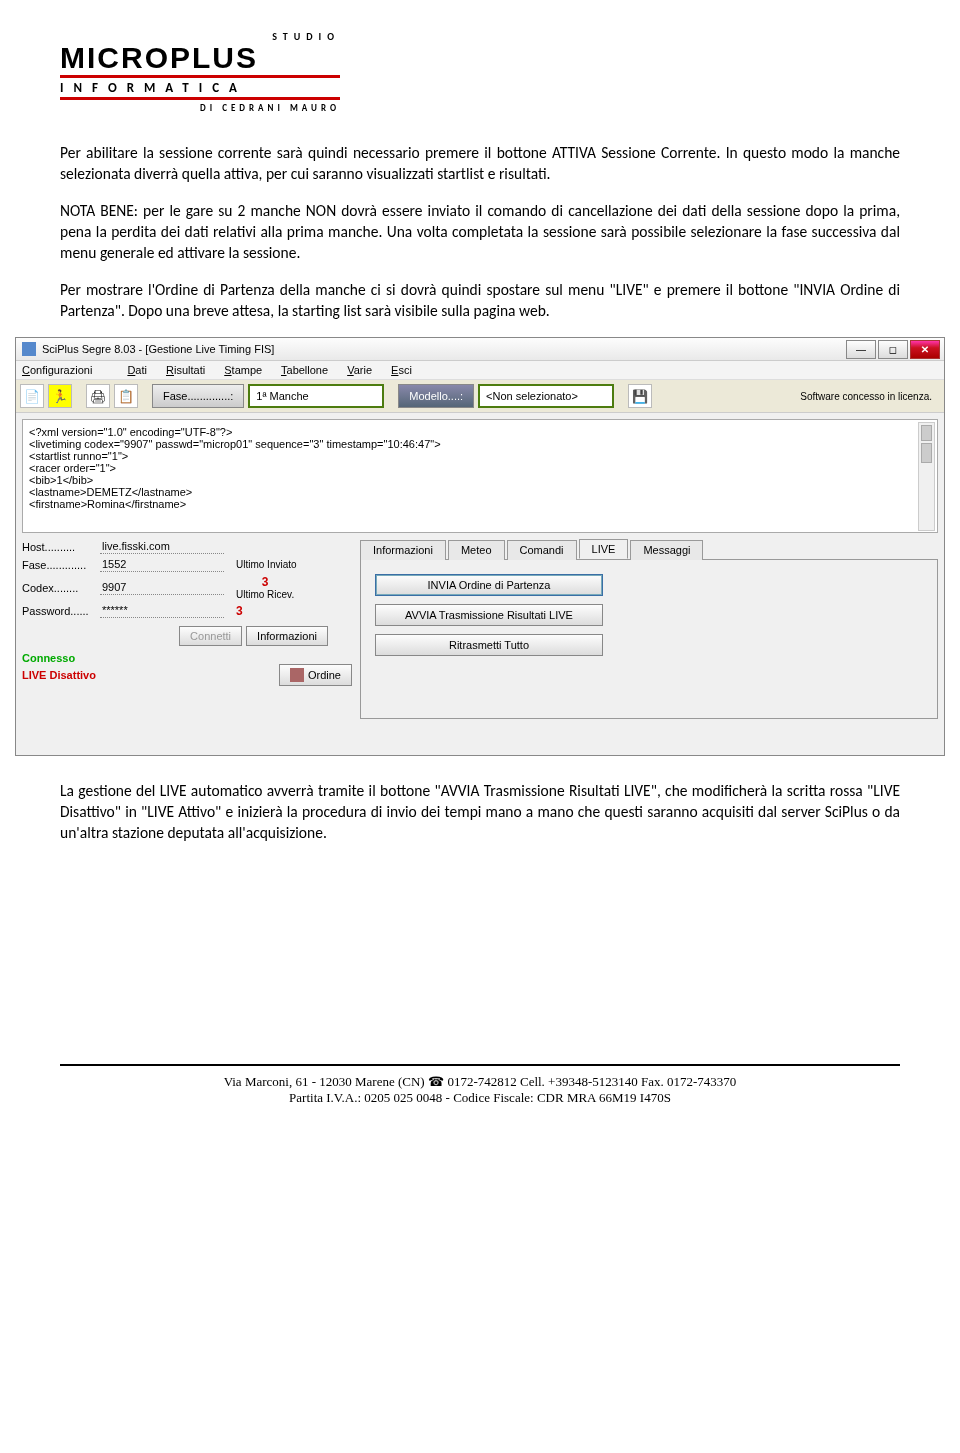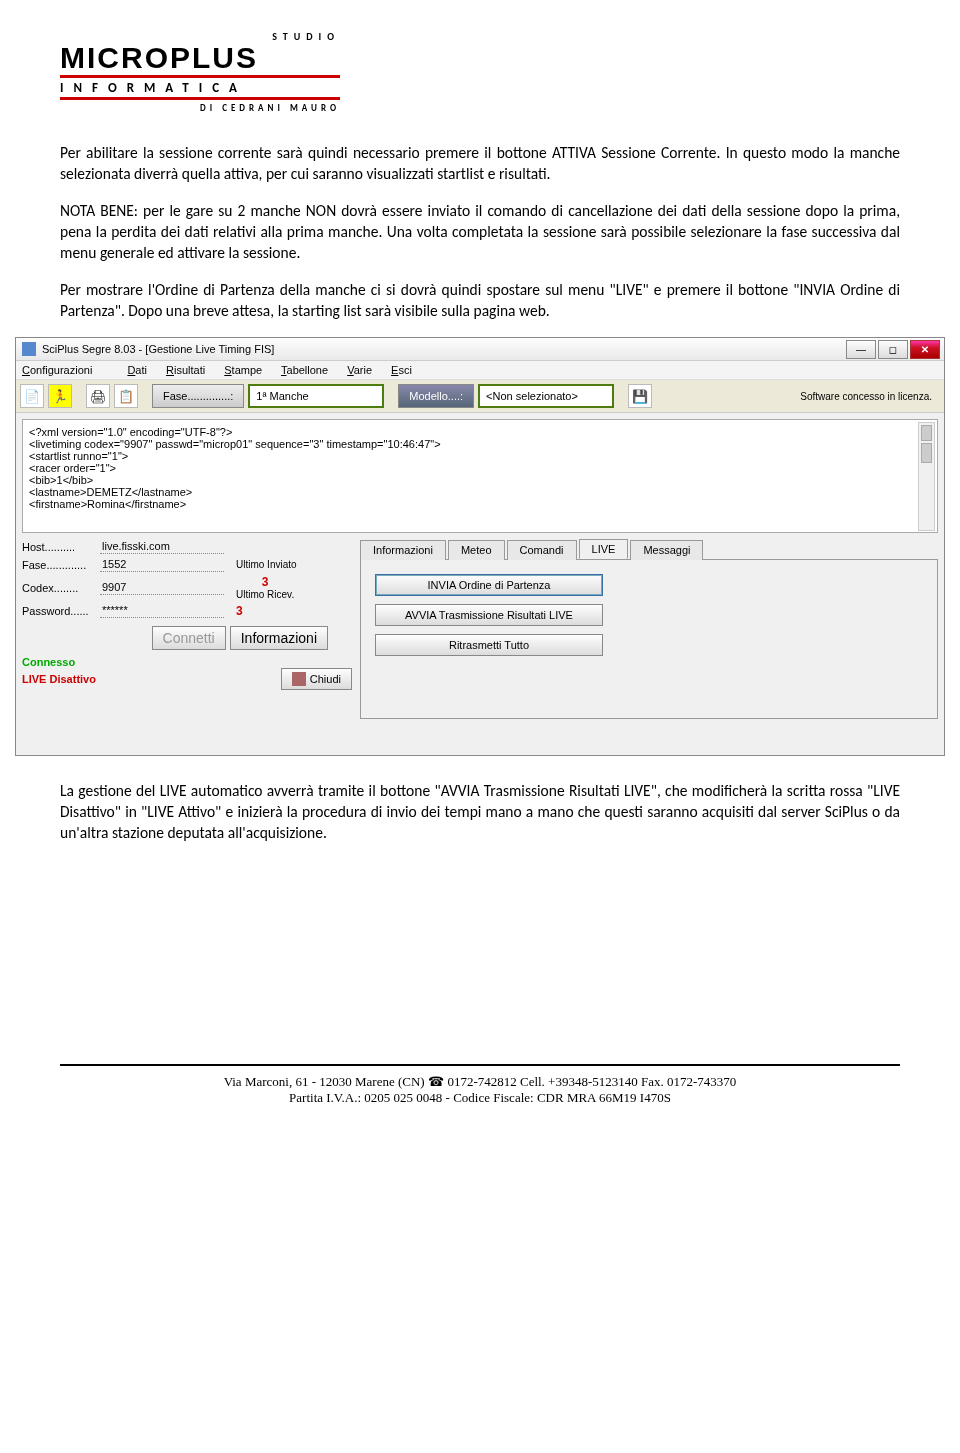--- a/index.html
+++ b/index.html
@@ -190,21 +190,21 @@
   .conn-right {
     margin-left: 12px;
     text-align: center;
     font-size: 10px;
   }
   .conn-right .num { color: #c00; font-weight: bold; font-size: 12px;}
   .small-btn {
     border: 1px solid #888;
     background: linear-gradient(#fdfdfd,#dcdcdc);
     padding: 3px 10px;
-    font-size: 14px;
+    font-size: 11px;
     cursor: pointer;
     margin-right: 4px;
   }
   .small-btn.disabled { color: #999;}
   .status-row { margin-top: 6px;}
   .status-green { color: #0a0; font-weight: bold;}
   .status-red { color: #c00; font-weight: bold;}
   .chiudi-btn {
     border: 1px solid #888;
     background: linear-gradient(#fdfdfd,#dcdcdc);
@@ -373,21 +373,21 @@
         <div class="conn-row" style="margin-top:8px; justify-content:flex-end; padding-right:20px;">
           <span class="small-btn disabled">Connetti</span>
           <span class="small-btn">Informazioni</span>
         </div>
         <div class="status-row">
           <div class="status-green">Connesso</div>
           <div style="display:flex;justify-content:space-between;align-items:center;">
             <span class="status-red">LIVE Disattivo</span>
             <span class="chiudi-btn">
                 <span class="exit-icon"></span>
-                <span>Chiudi</span>
+                <span>Ordine</span>
               </span>
           </div>
         </div>
       </div>
 
       <div class="tab-panel">
         <div class="tabs">
           <div class="tab">Informazioni</div>
           <div class="tab">Meteo</div>
           <div class="tab">Comandi</div>

